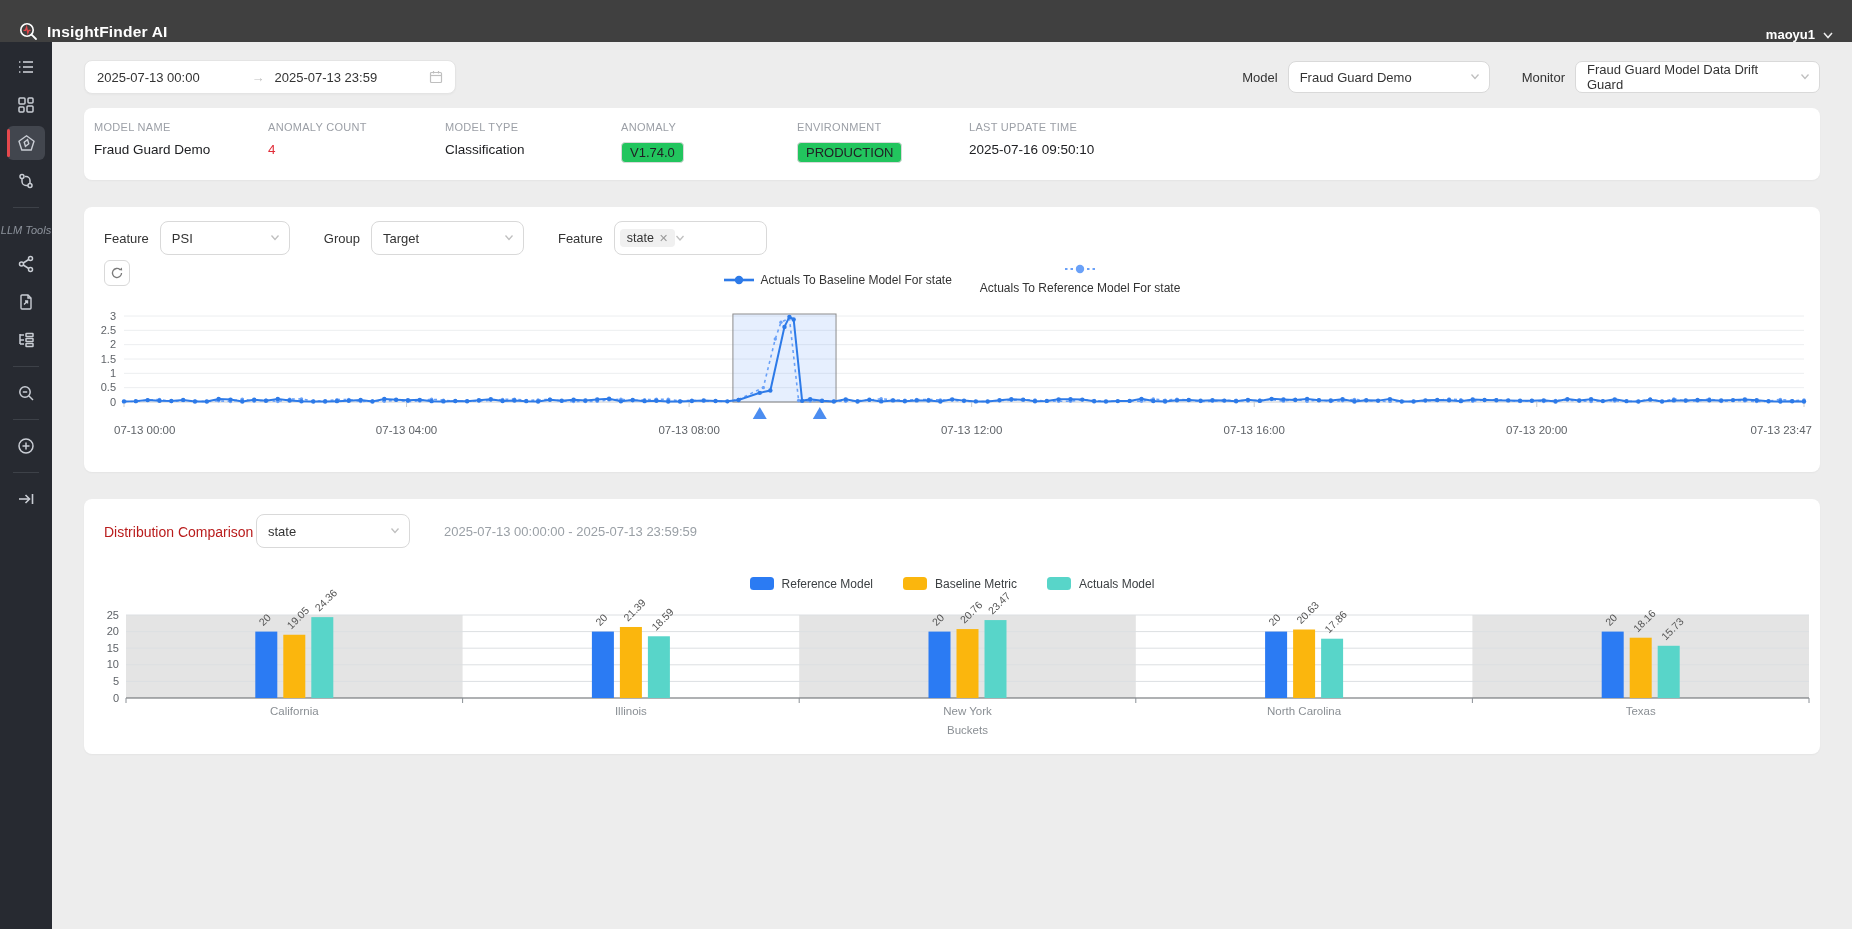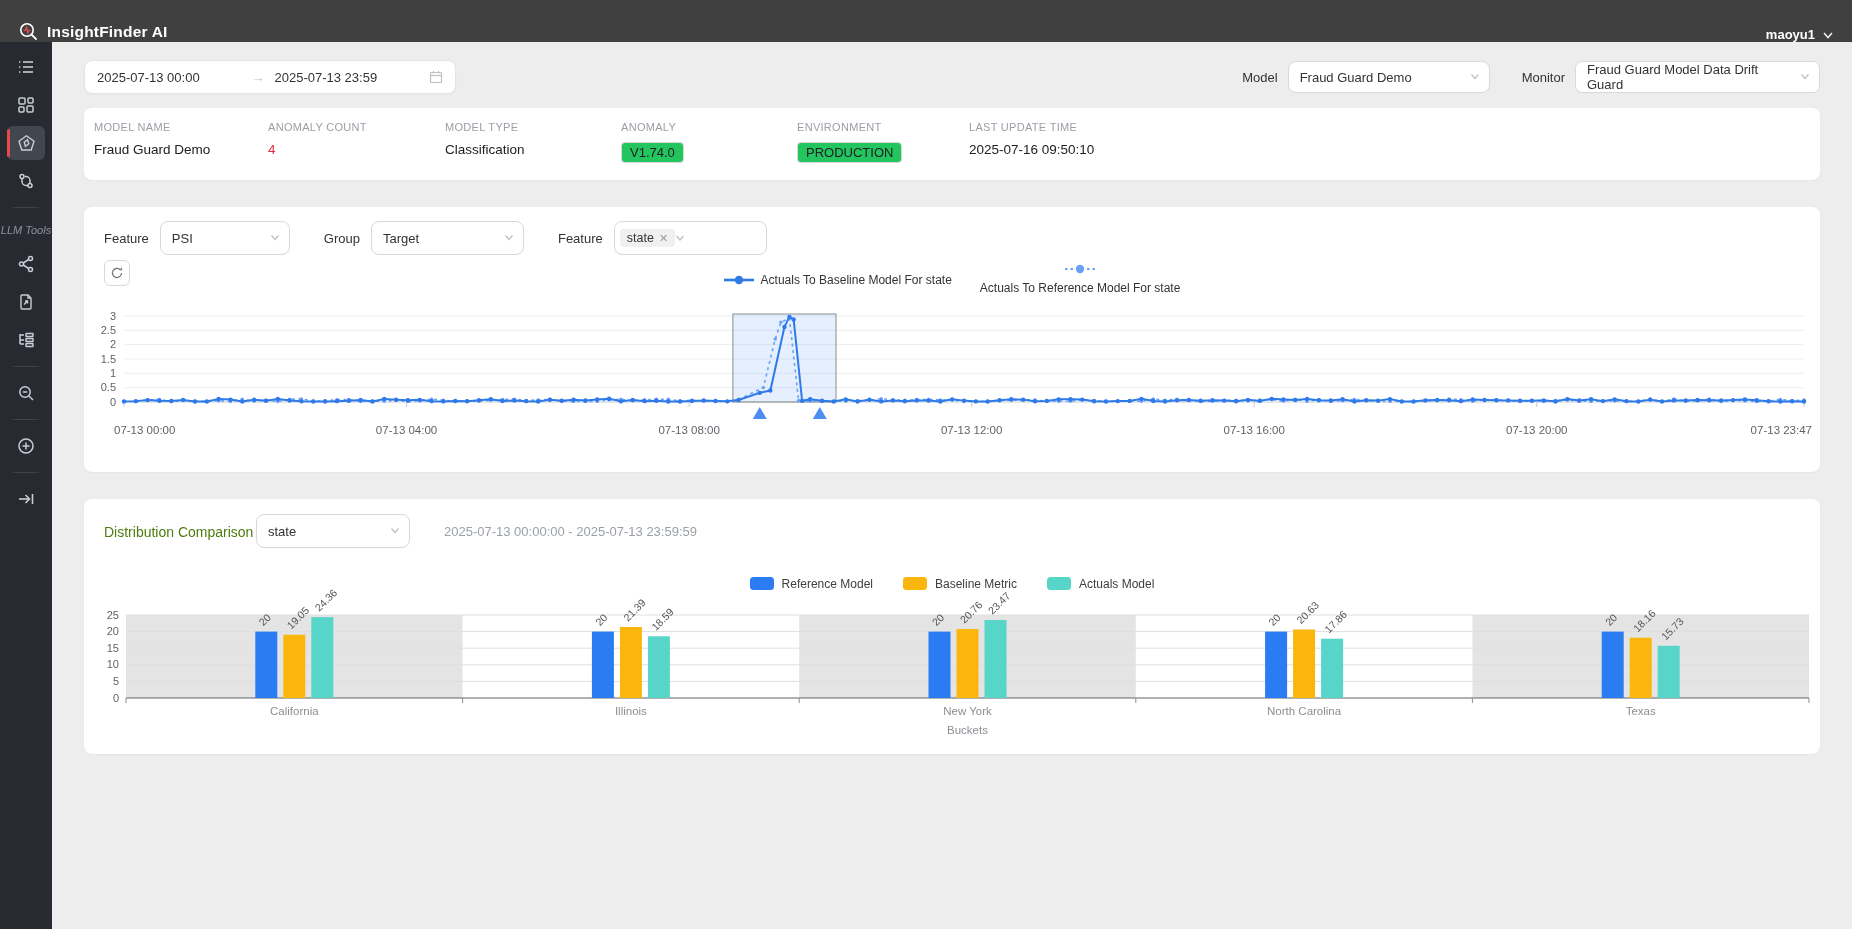--- a/index.html
+++ b/index.html
@@ -66,21 +66,21 @@
   .refresh-btn { position:absolute; top:53px; left:20px; width:26px; height:26px; border:1px solid #d9d9d9;
                  border-radius:6px; background:#fff; display:flex; align-items:center; justify-content:center;
                  color:#7a7a7a; cursor:pointer; }
   .line-legend { position:absolute; top:57px; left:0; width:100%; display:flex; justify-content:center; gap:28px; }
   .lg-item { display:flex; align-items:center; gap:7px; cursor:pointer; }
   .lg-item .txt { font-size:12px; color:#333; }
   #line-chart { position:absolute; left:8px; top:95px; }
 
   
   .dist-card { position:relative; height:255px; }
-  .dist-title { position:absolute; left:20px; top:25px; font-size:14px; color:#4d7c0f; }
+  .dist-title { position:absolute; left:20px; top:25px; font-size:14px; color:#b91c1c; }
   .sel-dist { position:absolute; left:172px; top:15px; width:154px; height:34px; }
   .dist-range { position:absolute; left:360px; top:25px; font-size:13px; color:#9aa0a6; }
   .bar-legend { position:absolute; top:78px; left:0; width:100%; display:flex; justify-content:center; gap:30px; }
   .bl-item { display:flex; align-items:flex-start; gap:8px; cursor:pointer; }
   .bl-item .sw { width:24px; height:13px; border-radius:3.5px; }
   .bl-item .txt { font-size:12px; color:#3c4043; }
   #bar-chart { position:absolute; left:8px; top:85px; }
 </style>
 </head>
 <body>

